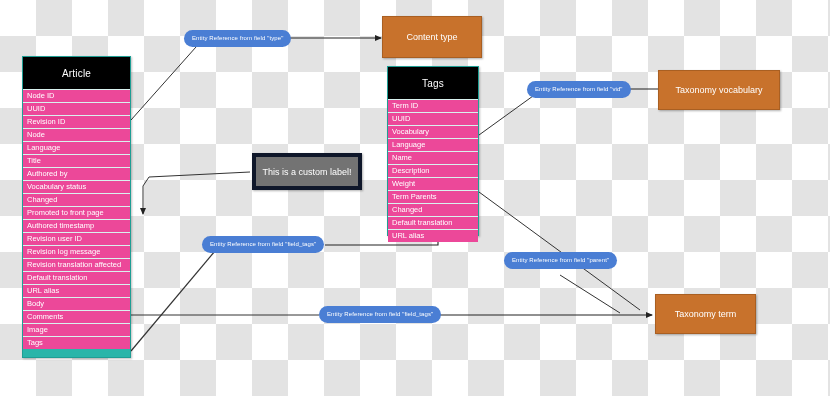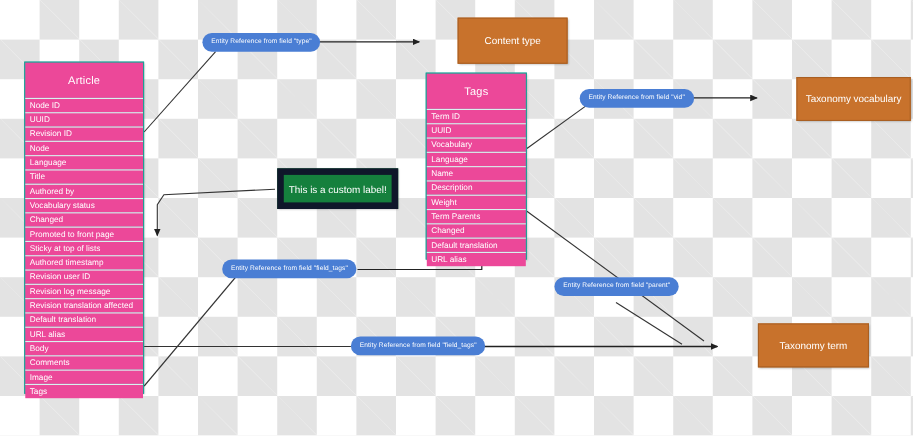--- a/index.html
+++ b/index.html
@@ -27,21 +27,21 @@
     box-sizing:border-box;
     border:1px solid #1f9e94;
     background:#2ab5a9;
     box-shadow:1px 1px 2px rgba(0,0,0,.25);
   }
   .entity-title{
     color:#ffffff;
     text-align:center;
     font-size:10px;
     letter-spacing:.2px;
-    background:#ec4899;
+    background:#000000;
     display:flex;align-items:center;justify-content:center;
   }
   .row{
     height:12px;
     line-height:12px;
     color:#ffffff;
     font-size:7.5px;
     padding-left:4px;
     background:#ec4899;
     border-top:1px solid #d9f2ef;
@@ -52,22 +52,22 @@
 
   .node-box{
     position:absolute;
     box-sizing:border-box;
     display:flex;align-items:center;justify-content:center;
     color:#ffffff;
     font-size:9px;
     text-align:center;
     box-shadow:1px 1px 2px rgba(0,0,0,.3);
   }
-  .node-orange{background:#c8722c;border:1px solid #a95f22;margin-left:34px;}
-  .node-green{background:#15803d;border:6px solid #0f172a;}
+  .node-orange{background:#c8722c;border:1px solid #a95f22;}
+  .node-green{background:#737373;border:4px solid #0f172a;}
 
   .edge-label{
     position:absolute;
     box-sizing:border-box;
     background:#4a7ed4;
     color:#ffffff;
     font-size:6px;
     border-radius:9px;
     height:17px;
     line-height:17px;
@@ -113,21 +113,20 @@
       <div class="row">Node ID</div>
       <div class="row">UUID</div>
       <div class="row">Revision ID</div>
       <div class="row">Node</div>
       <div class="row">Language</div>
       <div class="row">Title</div>
       <div class="row">Authored by</div>
       <div class="row">Vocabulary status</div>
       <div class="row">Changed</div>
       <div class="row">Promoted to front page</div>
-      <div class="row">Sticky at top of lists</div>
       <div class="row">Authored timestamp</div>
       <div class="row">Revision user ID</div>
       <div class="row">Revision log message</div>
       <div class="row">Revision translation affected</div>
       <div class="row">Default translation</div>
       <div class="row">URL alias</div>
       <div class="row">Body</div>
       <div class="row">Comments</div>
       <div class="row">Image</div>
       <div class="row">Tags</div>
@@ -148,21 +147,21 @@
       <div class="row">Changed</div>
       <div class="row">Default translation</div>
       <div class="row">URL alias</div>
     </div>
 </div>
 
 <div class="node-box node-orange" style="left:382px;top:16px;width:100px;height:42px;">
   <span>Content type</span>
 </div>
 
-<div class="node-box node-orange" style="left:690px;top:70px;width:104px;height:40px;">
+<div class="node-box node-orange" style="left:658px;top:70px;width:122px;height:40px;">
   <span>Taxonomy vocabulary</span>
 </div>
 
 <div class="node-box node-orange" style="left:655px;top:294px;width:101px;height:40px;">
   <span>Taxonomy term</span>
 </div>
 
 <div class="node-box node-green" style="left:252px;top:153px;width:110px;height:37px;">
   <span>This is a custom label!</span>
 </div>

